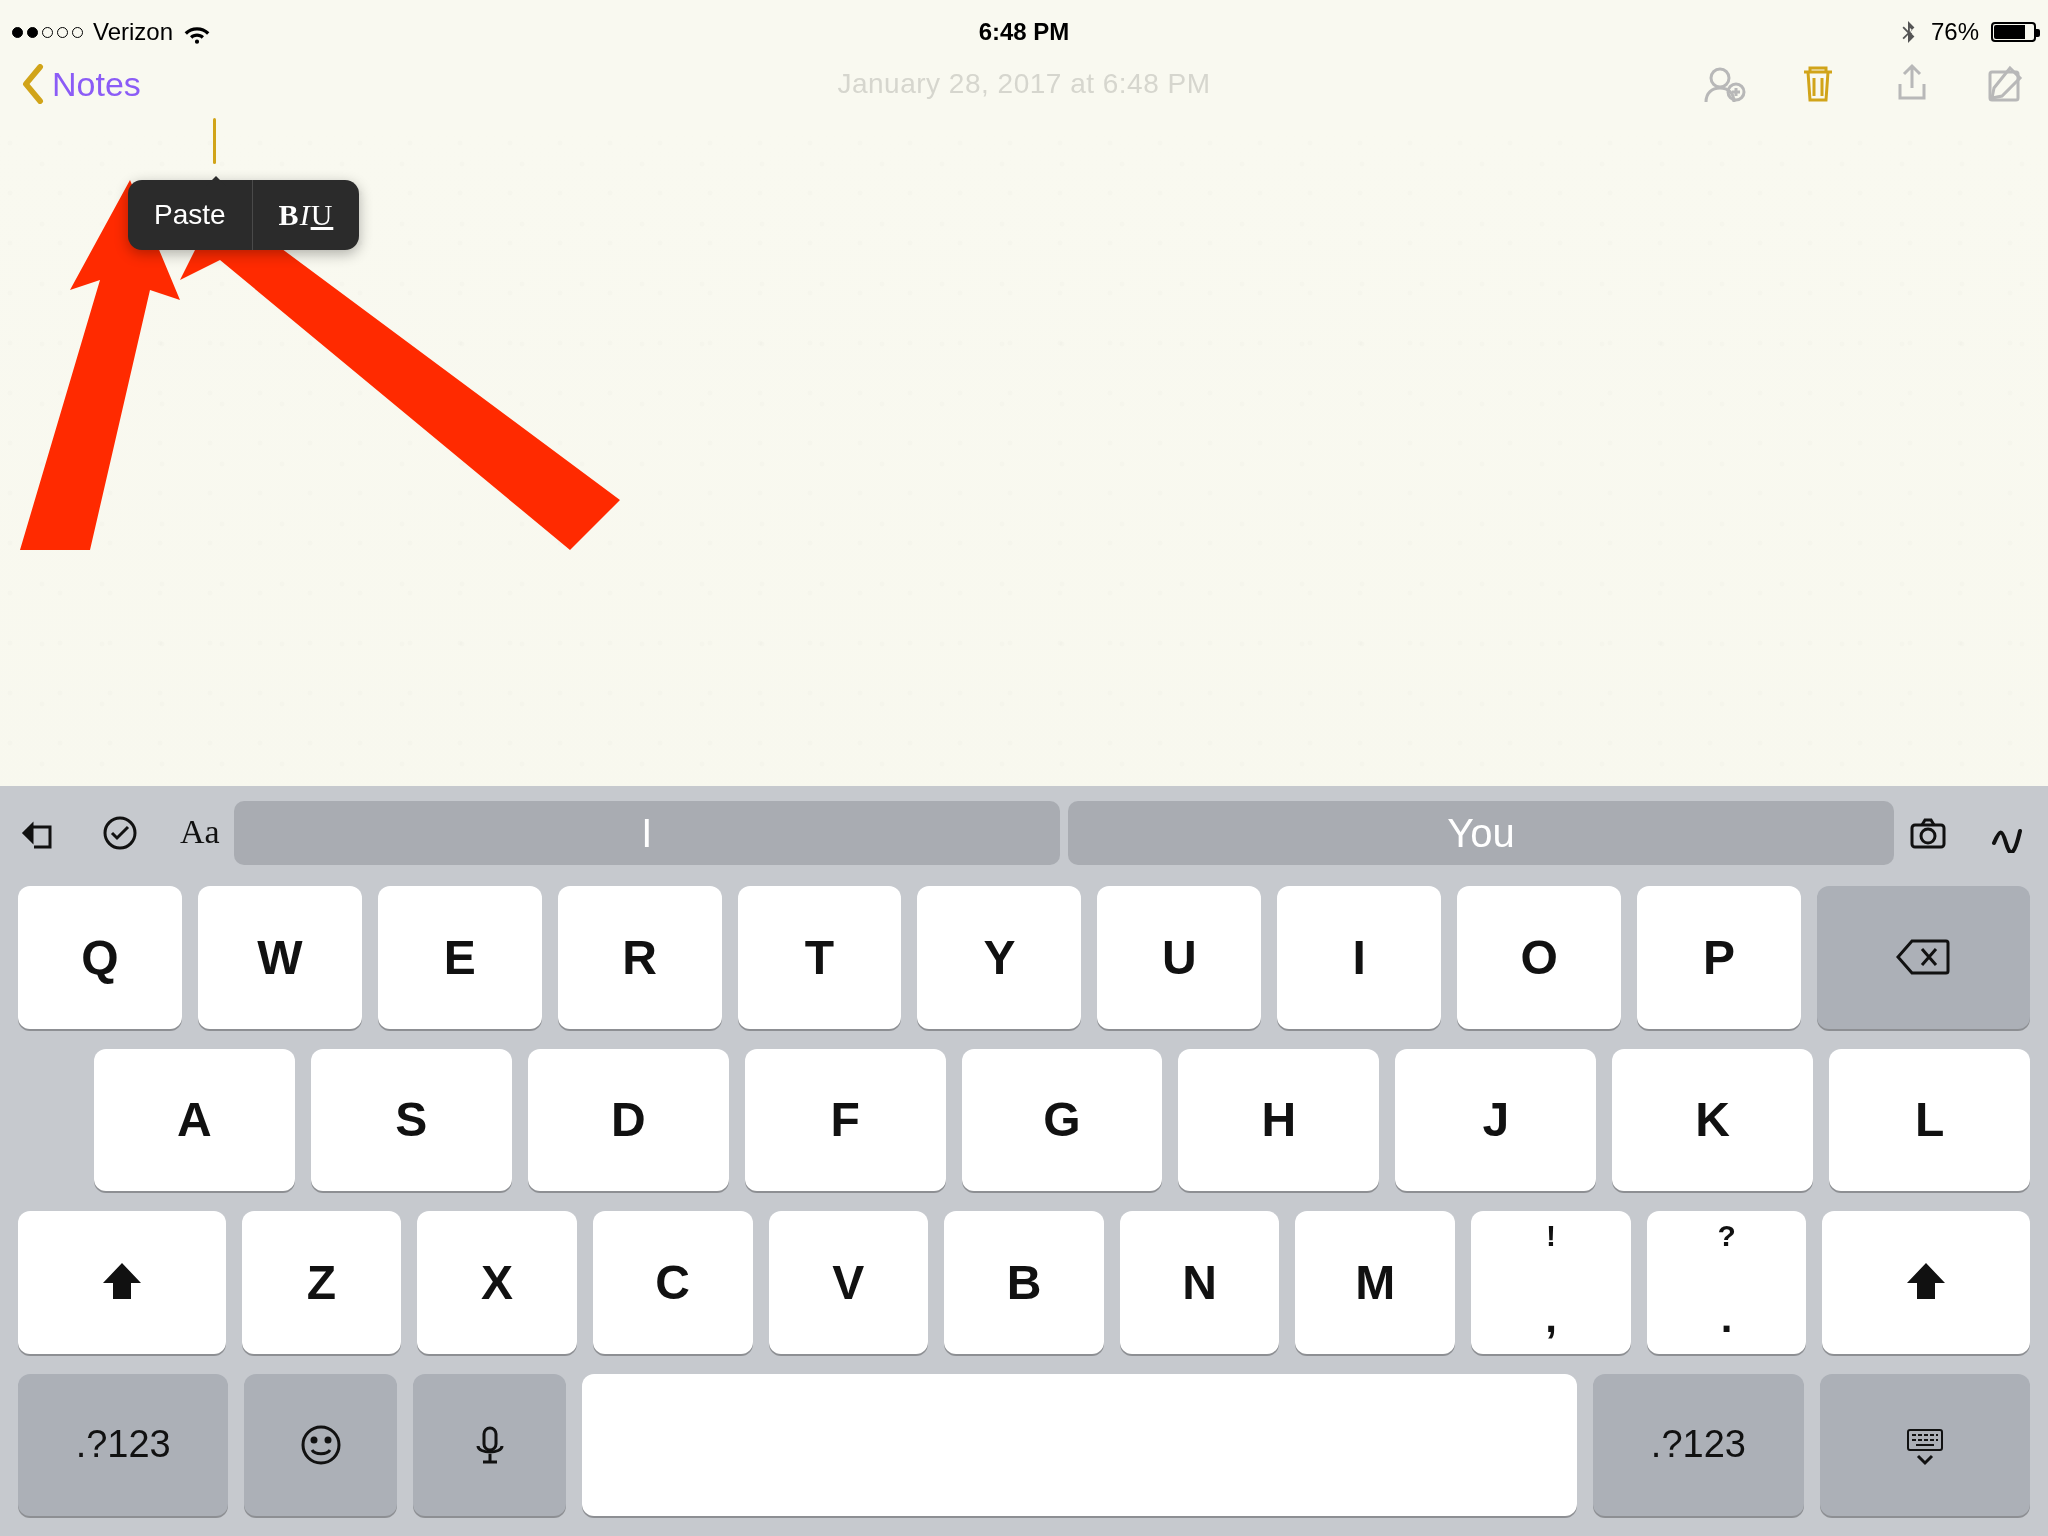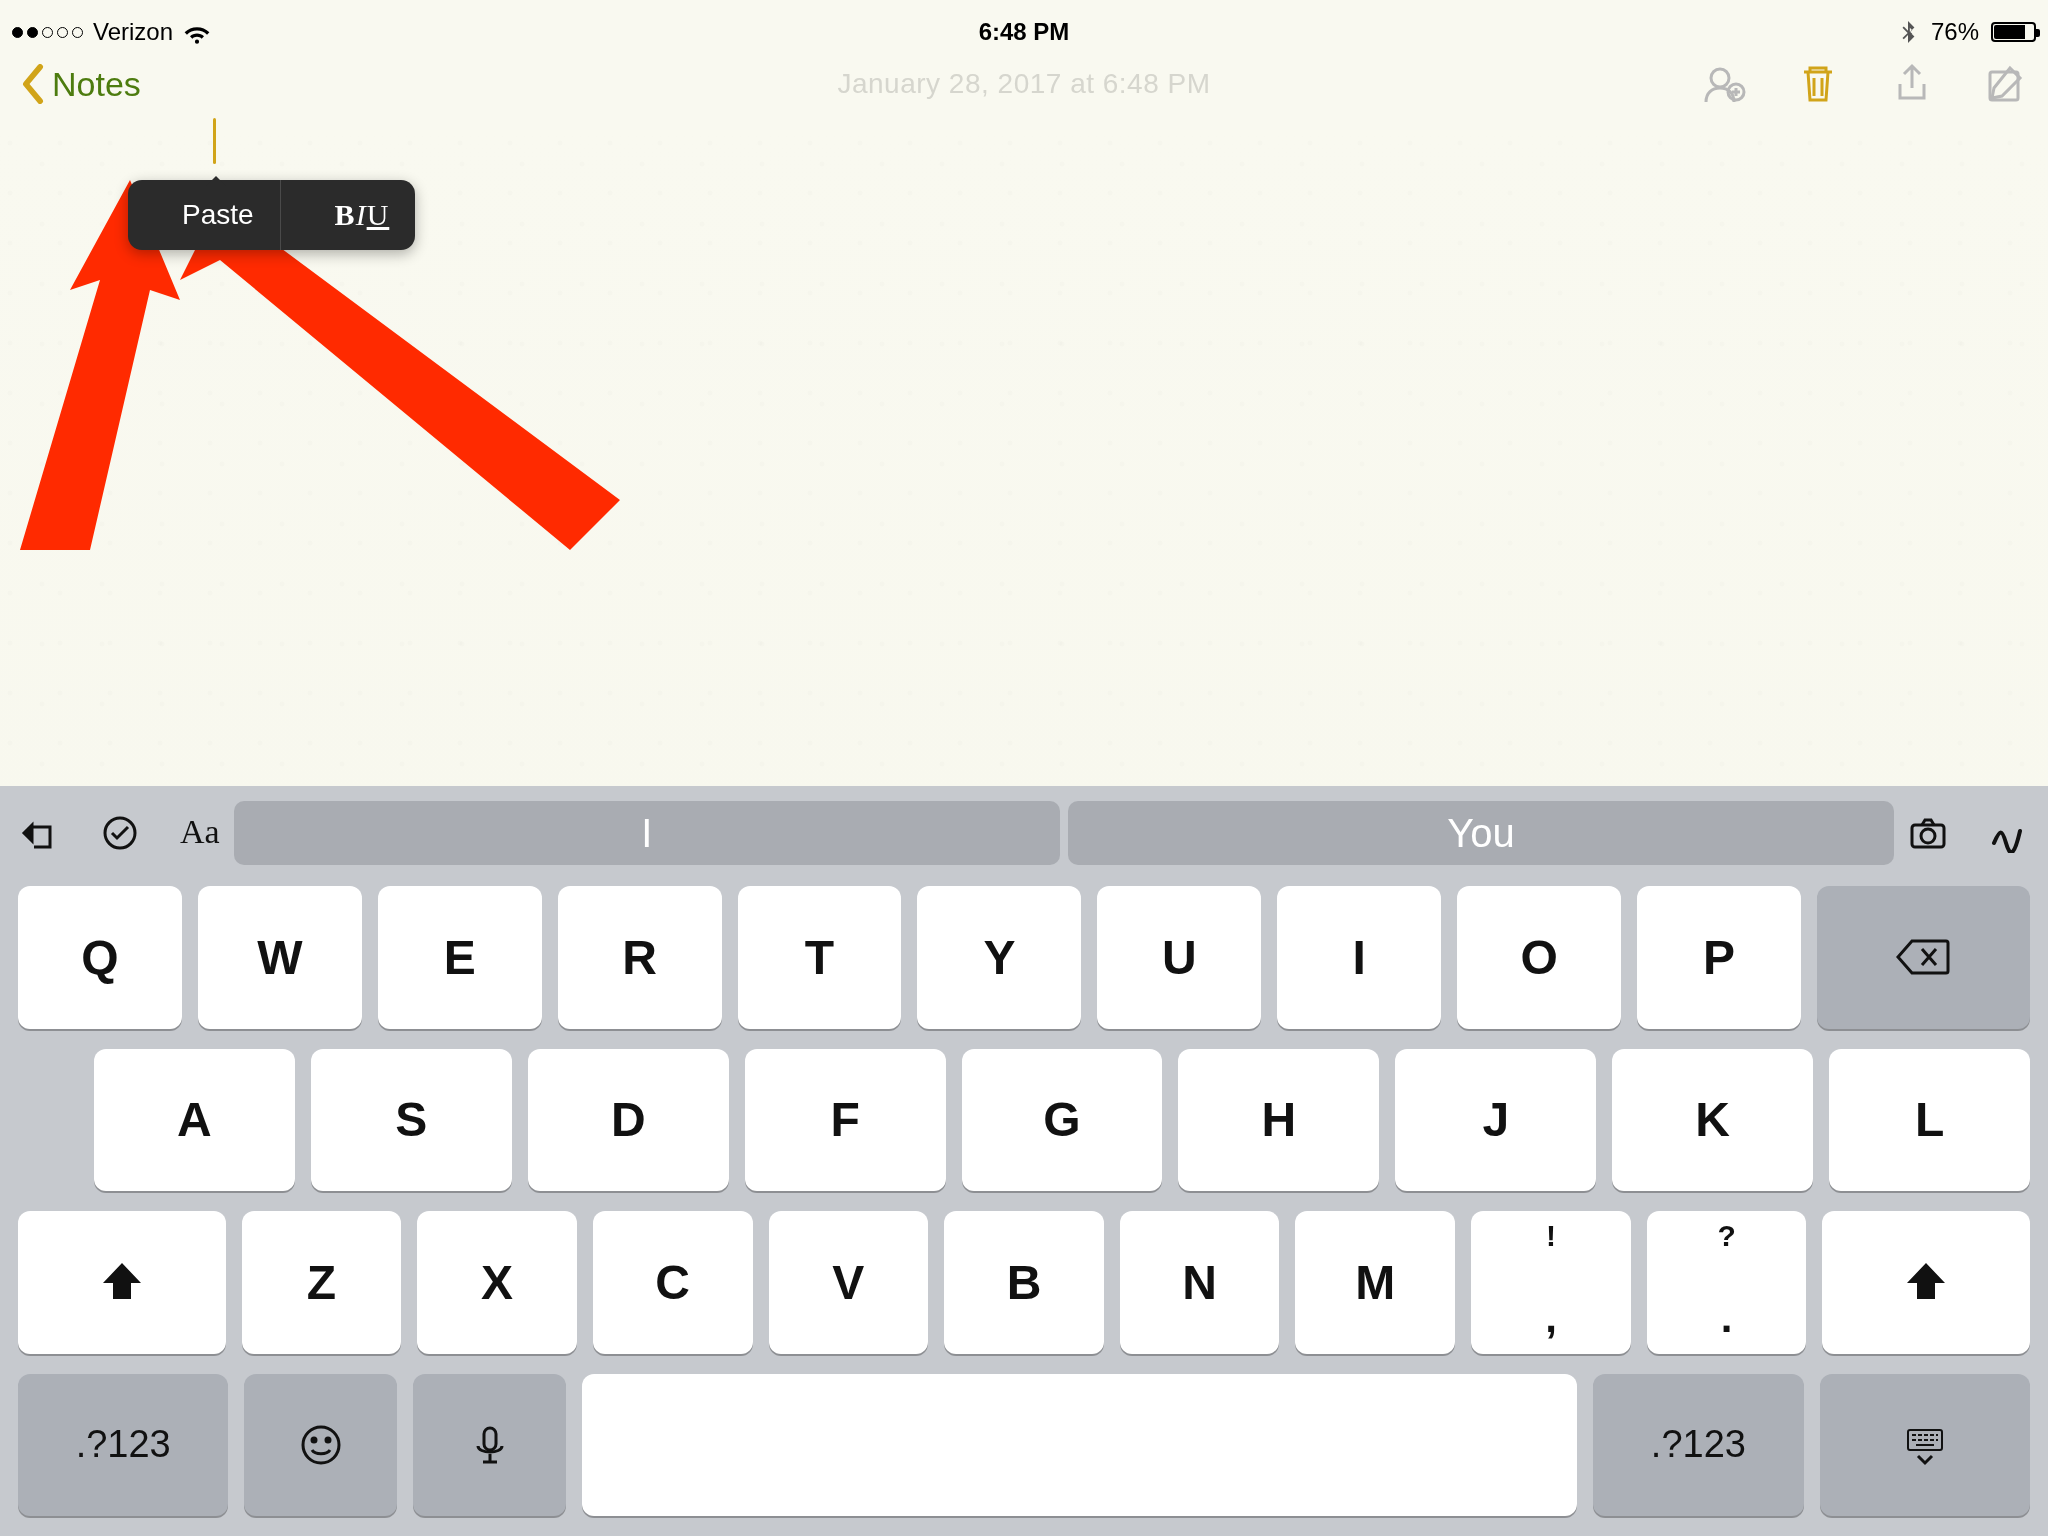--- a/index.html
+++ b/index.html
@@ -47,21 +47,21 @@
   
   .nav-bar {
     position: absolute;
     top: 40px; left: 0; right: 0;
     height: 88px;
     display: flex;
     align-items: center;
     padding: 0 20px;
     z-index: 9;
   }
-  .back-link { display:flex; align-items:center; gap:6px; color:#4d7c0f; font-size:34px; }
+  .back-link { display:flex; align-items:center; gap:6px; color:#8b5cf6; font-size:34px; }
   .back-link svg { width: 26px; height: 40px; }
   .nav-date {
     position:absolute; left:50%; transform:translateX(-50%);
     color:#d6d6ce; font-size:28px; font-weight:400; letter-spacing:0.5px;
   }
   .nav-actions { margin-left:auto; display:flex; align-items:center; gap:50px; }
   .nav-icon { color:#b0b0b0; }
   .nav-icon.trash { color:#d1a419; }
   .nav-icon svg { width:44px; height:44px; display:block; }
 
@@ -106,21 +106,20 @@
     top:-14px; left:78px;
     border:10px solid transparent;
     border-bottom-color:#2b2b2b;
   }
   .ctx-item {
     color:#fff;
     font-size:28px;
     padding: 18px 26px;
     display:flex; align-items:center;
     border-right:1px solid #4a4a4a;
-    margin-left:28px;
   }
   .ctx-item:last-child{ border-right:none; }
   .biu { font-family: "Times New Roman", serif; letter-spacing:1px; font-size:30px;}
   .biu .b { font-weight:bold; }
   .biu .i { font-style:italic; }
   .biu .u { text-decoration:underline; }
 
   
   .annotation { position:absolute; pointer-events:none; z-index:15; }
 

